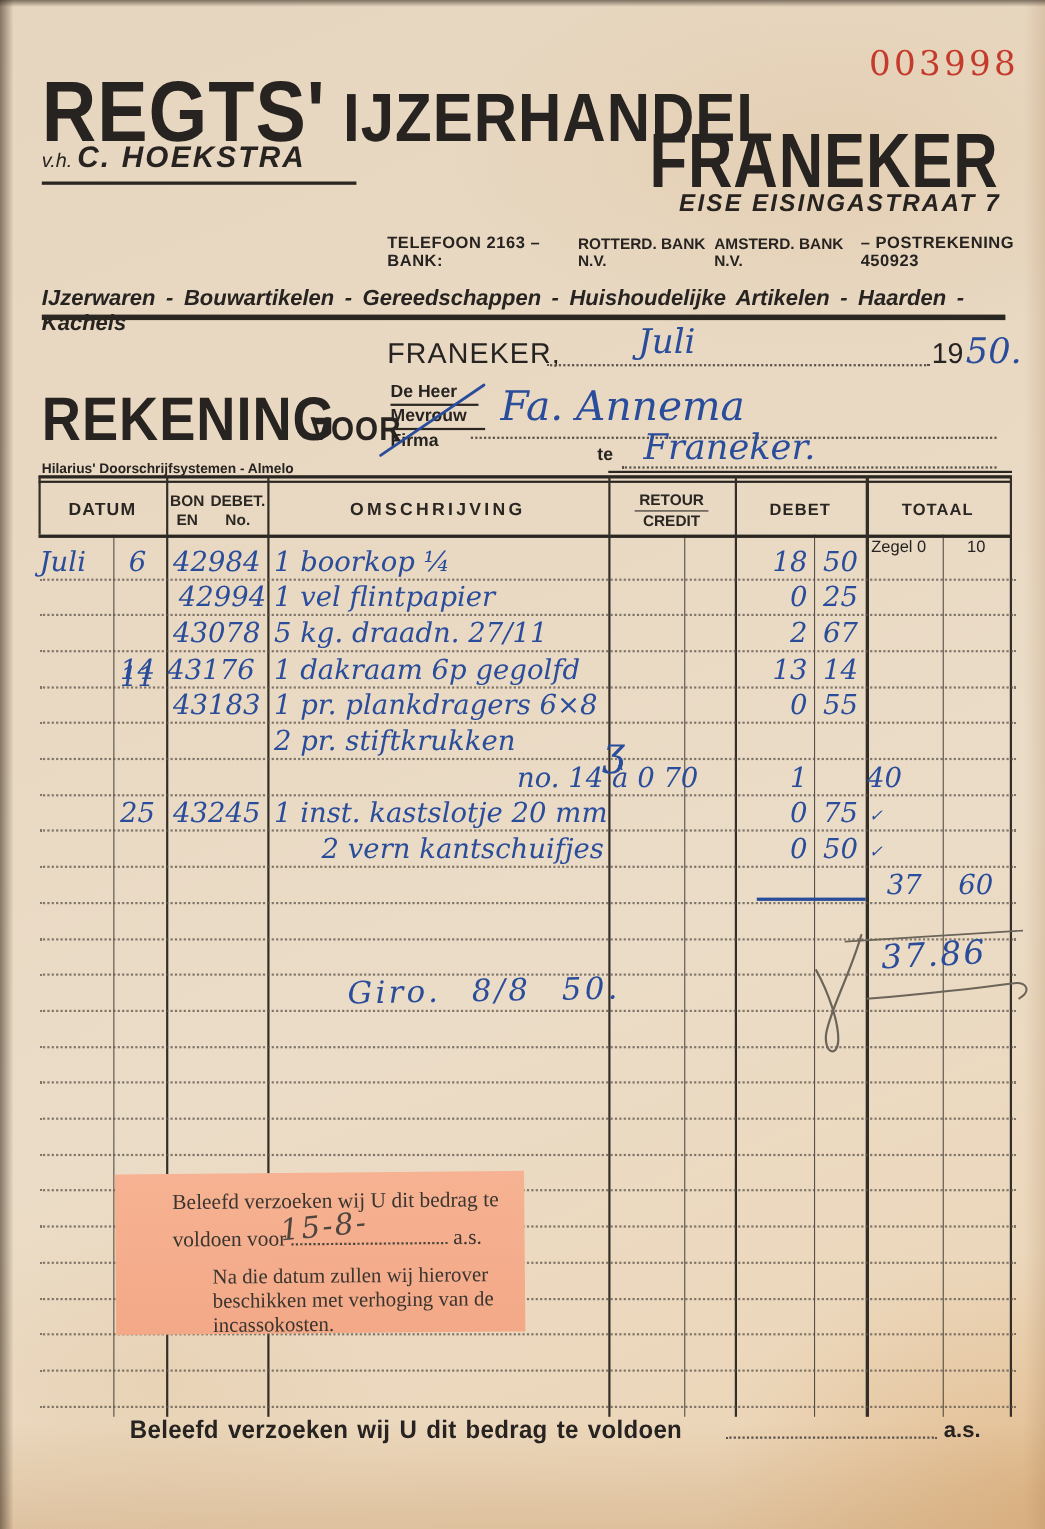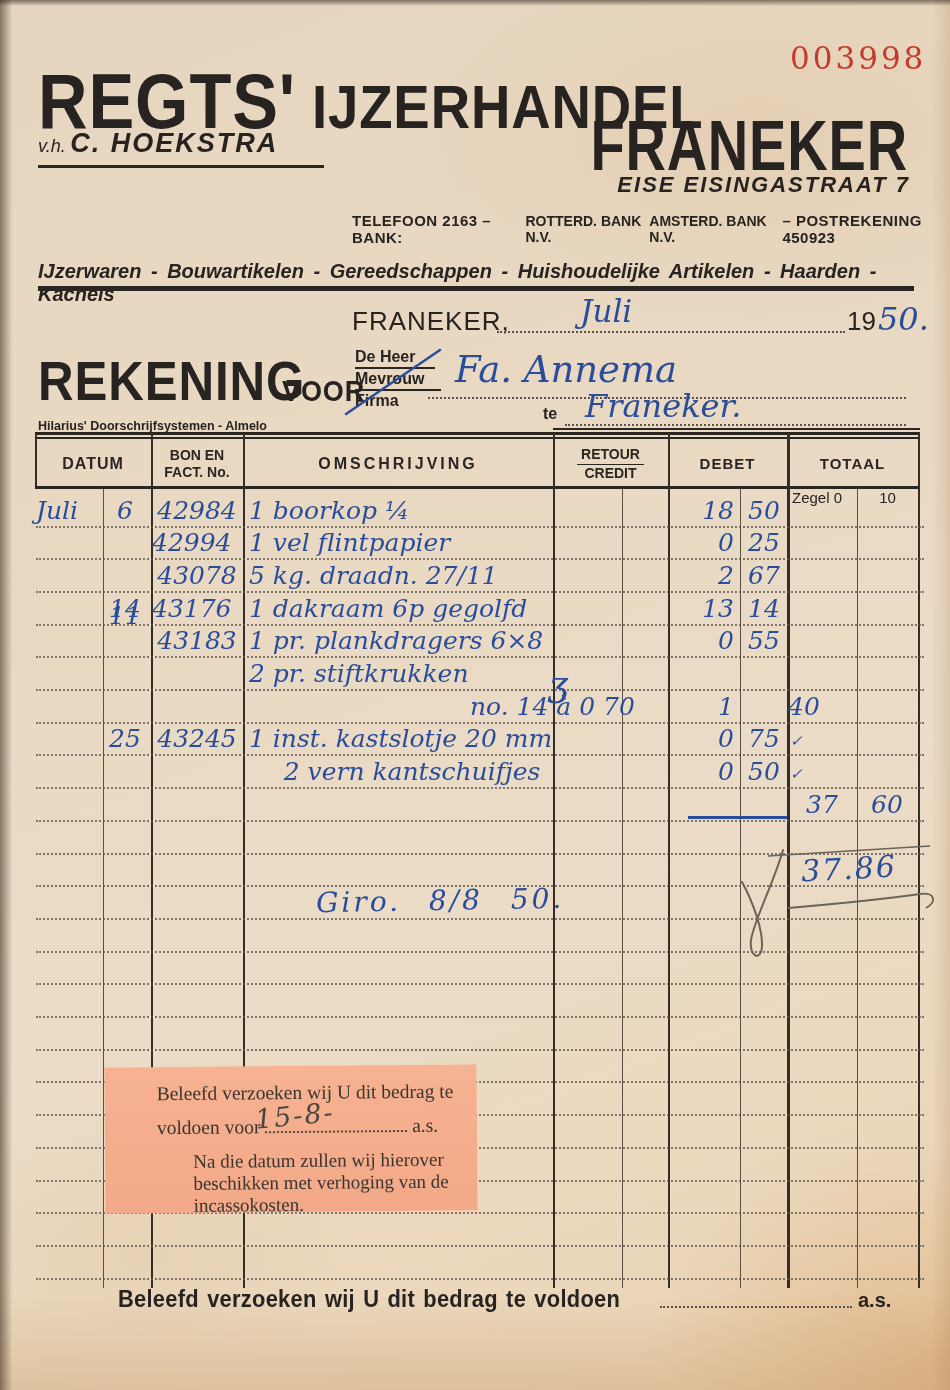--- a/index.html
+++ b/index.html
@@ -98,23 +98,23 @@
   <div class="vl" style="left:668px;top:433px;width:2px;height:855px;"></div>
   <div class="vl" style="left:787px;top:433px;width:3px;height:855px;"></div>
   <div class="vl" style="left:918px;top:433px;width:1.5px;height:855px;"></div>
 
   <div class="vl" style="left:103px;top:486px;width:1px;height:802px;opacity:.8;"></div>
   <div class="vl" style="left:622px;top:486px;width:1px;height:802px;opacity:.8;"></div>
   <div class="vl" style="left:740px;top:486px;width:1px;height:802px;opacity:.8;"></div>
   <div class="vl" style="left:857px;top:486px;width:1px;height:802px;opacity:.8;"></div>
 
   <div class="hdrcell" style="left:35px;width:116px;font-size:16px;letter-spacing:1px;">DATUM</div>
-  <div class="hdrcell" style="left:151px;width:92px;font-size:14px;line-height:17px;flex-direction:column;">
+  <div class="hdrcell" style="left:151px;width:92px;font-size:14px;line-height:17px;">
     <span>BON EN</span>
-    <span>FACT. No.</span>
+    <span>DEBET. No.</span>
   </div>
   <div class="hdrcell" style="left:243px;width:310px;font-size:16px;letter-spacing:3px;">OMSCHRIJVING</div>
   <div class="hdrcell" style="left:553px;width:115px;font-size:14px;line-height:17px;flex-direction:column;">
     <span style="border-bottom:1.5px solid #2a2622;padding:0 4px 1px;">RETOUR</span>
     <span>CREDIT</span>
   </div>
   <div class="hdrcell" style="left:787px;width:131px;font-size:15px;letter-spacing:1px;">TOTAAL</div>
   <div class="hdrcell" style="left:668px;width:119px;font-size:15px;letter-spacing:1px;">DEBET</div>
 
   <div class="abs" style="left:792px;top:489px;font-size:15px;">Zegel 0</div>
@@ -144,21 +144,21 @@
       <div class="rline" style="top: 1179.5px;"></div>
       <div class="rline" style="top: 1212.2px;"></div>
       <div class="rline" style="top: 1244.9px;"></div>
       <div class="rline" style="top: 1277.6px;"></div>
       <div class="hwcell" style="left: 36px; width: 64px; top: 494.5px; text-align: left;">Juli</div>
       <div class="hwcell" style="left: 102px; width: 46px; top: 494.5px; text-align: center;">6</div>
       <div class="hwcell" style="left: 152px; width: 90px; top: 494.5px; text-align: center;">42984</div>
       <div class="hwcell" style="left: 249px; width: 300px; top: 494.5px; text-align: left;">1 boorkop ¼</div>
       <div class="hwcell" style="left: 664px; width: 70px; top: 494.5px; text-align: right;">18</div>
       <div class="hwcell" style="left: 742px; width: 44px; top: 494.5px; text-align: center;">50</div>
-      <div class="hwcell" style="left: 152px; width: 90px; top: 527.2px; text-align: left;">42994</div>
+      <div class="hwcell" style="left: 152px; width: 90px; top: 527.2px; text-align: right;">42994</div>
       <div class="hwcell" style="left: 249px; width: 300px; top: 527.2px; text-align: left;">1 vel flintpapier</div>
       <div class="hwcell" style="left: 664px; width: 70px; top: 527.2px; text-align: right;">0</div>
       <div class="hwcell" style="left: 742px; width: 44px; top: 527.2px; text-align: center;">25</div>
       <div class="hwcell" style="left: 102px; width: 46px; top: 559.9px; text-align: center; margin-top: 40px;">11</div>
       <div class="hwcell" style="left: 152px; width: 90px; top: 559.9px; text-align: center;">43078</div>
       <div class="hwcell" style="left: 249px; width: 300px; top: 559.9px; text-align: left;">5 kg. draadn. 27/11</div>
       <div class="hwcell" style="left: 664px; width: 70px; top: 559.9px; text-align: right;">2</div>
       <div class="hwcell" style="left: 742px; width: 44px; top: 559.9px; text-align: center;">67</div>
       <div class="hwcell" style="left: 102px; width: 46px; top: 592.6px; text-align: center;">14</div>
       <div class="hwcell" style="left: 152px; width: 72px; top: 592.6px; text-align: center; font-style: italic;">43176</div>
@@ -173,21 +173,21 @@
       <div class="hwcell brace" style="left: 548px; width: 30px; top: 668px; text-align: left;">ʒ</div>
       <div class="hwcell" style="left: 470px; width: 300px; top: 690.7px; text-align: left;">no. 14   à 0 70</div>
       <div class="hwcell" style="left: 664px; width: 70px; top: 690.7px; text-align: right;">1</div>
       <div class="hwcell" style="left: 742px; width: 44px; top: 690.7px; text-align: center; padding-left: 40px;">40</div>
       <div class="hwcell" style="left: 102px; width: 46px; top: 723.4px; text-align: center;">25</div>
       <div class="hwcell" style="left: 152px; width: 90px; top: 723.4px; text-align: center;">43245</div>
       <div class="hwcell" style="left: 249px; width: 300px; top: 723.4px; text-align: left;">1 inst. kastslotje 20 mm</div>
       <div class="hwcell" style="left: 664px; width: 70px; top: 723.4px; text-align: right;">0</div>
       <div class="hwcell" style="left: 742px; width: 44px; top: 723.4px; text-align: center;">75</div>
       <div class="hwcell check" style="left: 790px; width: 22px; top: 723.4px; text-align: left;">✓</div>
-      <div class="hwcell" style="left: 262px; width: 300px; top: 756.1px; text-align: center;">2 vern kantschuifjes</div>
+      <div class="hwcell" style="left: 249px; width: 300px; top: 756.1px; text-align: right;">2 vern kantschuifjes</div>
       <div class="hwcell" style="left: 664px; width: 70px; top: 756.1px; text-align: right;">0</div>
       <div class="hwcell" style="left: 742px; width: 44px; top: 756.1px; text-align: center;">50</div>
       <div class="hwcell check" style="left: 790px; width: 22px; top: 756.1px; text-align: left;">✓</div>
       <div class="hwcell" style="left: 789px; width: 66px; top: 788.8px; text-align: center;">37</div>
       <div class="hwcell" style="left: 858px; width: 58px; top: 788.8px; text-align: center;">60</div>
       <div class="abs" style="left: 688px; top: 815.8px; width: 99px; height: 3.5px; background: rgb(42, 77, 155);"></div>
     </div>
 
   <div class="abs hw pencil" style="left:795px;top:851px;width:108px;text-align:center;font-size:30px;letter-spacing:2px;transform:rotate(-3deg);">37.86</div>
   <div class="abs hw pencil" style="left:316px;top:884px;font-size:28px;letter-spacing:3px;word-spacing:16px;transform:rotate(-1deg);">Giro. 8/8 50.</div>

